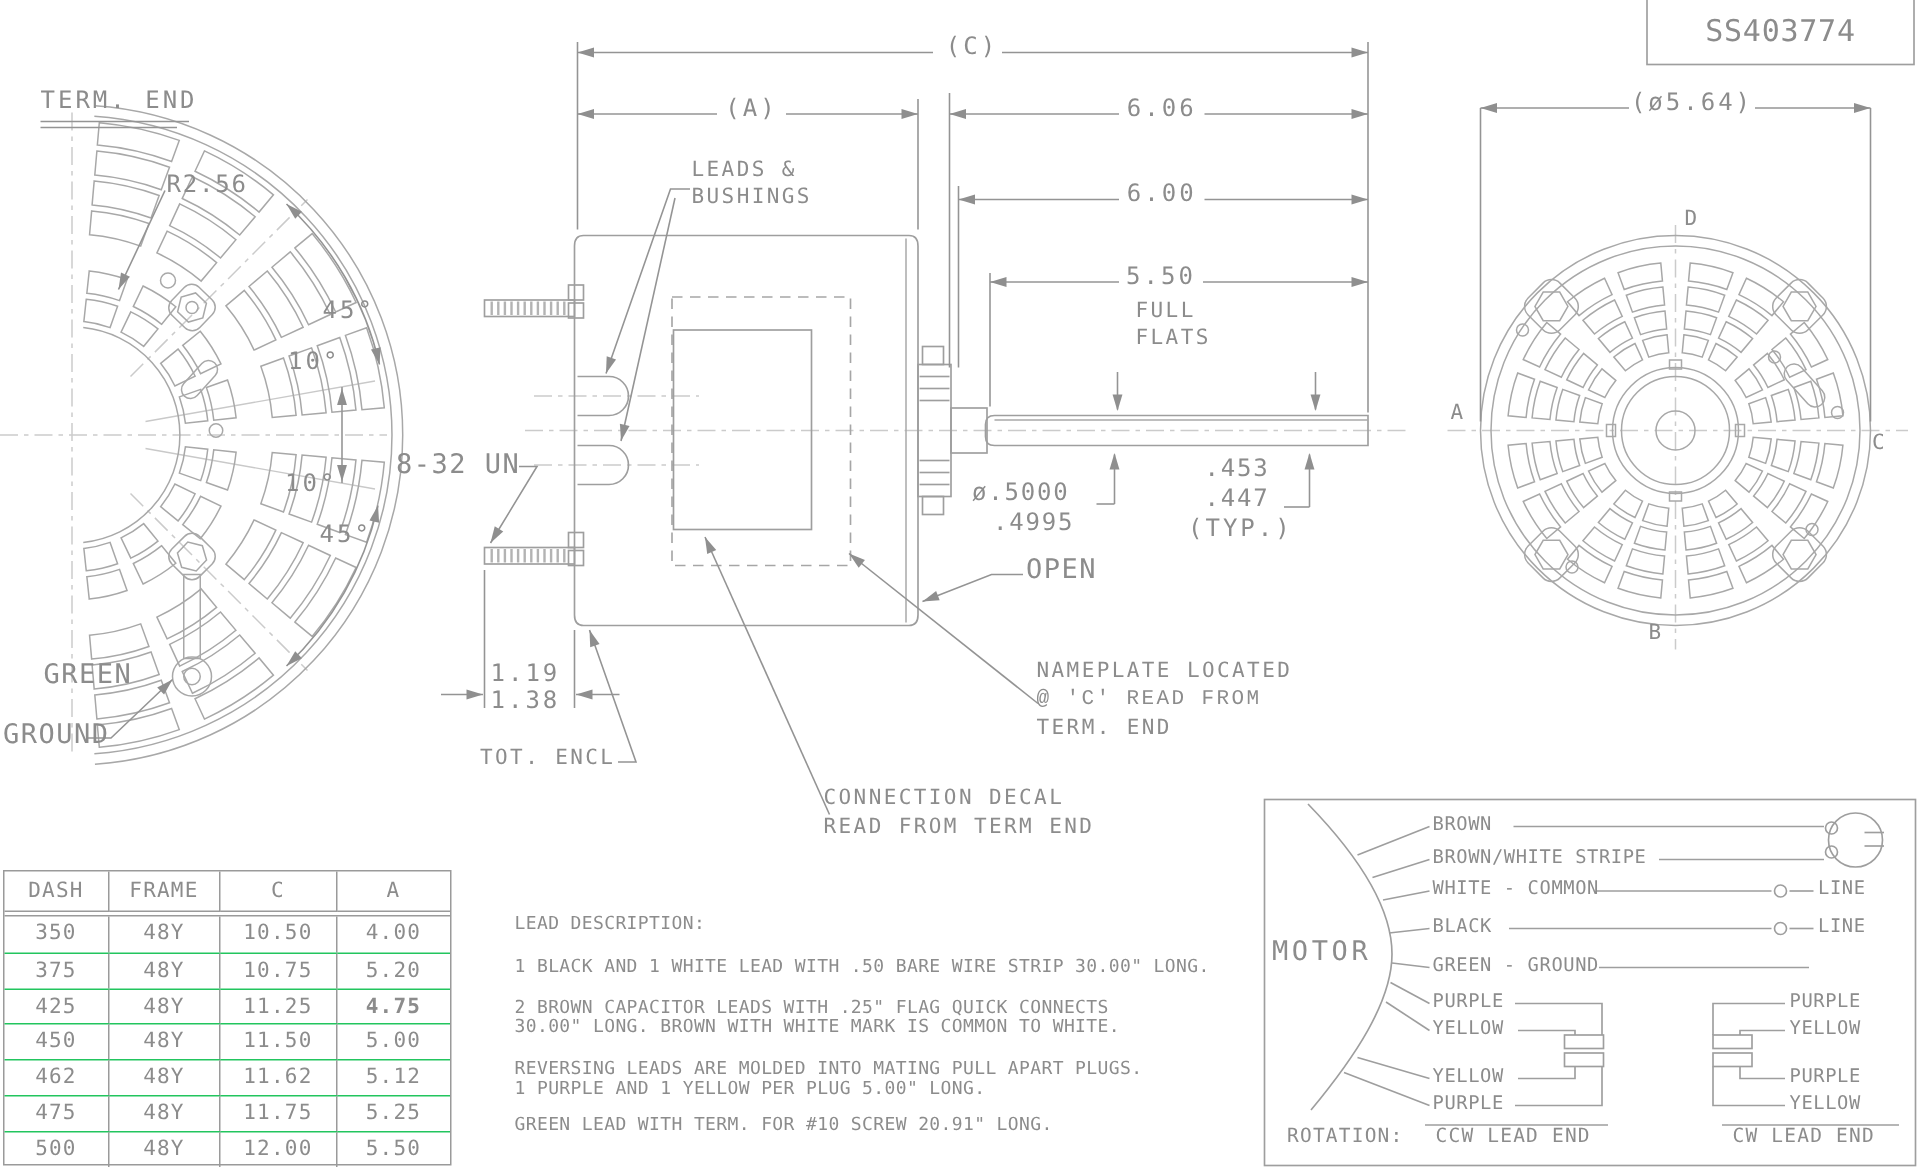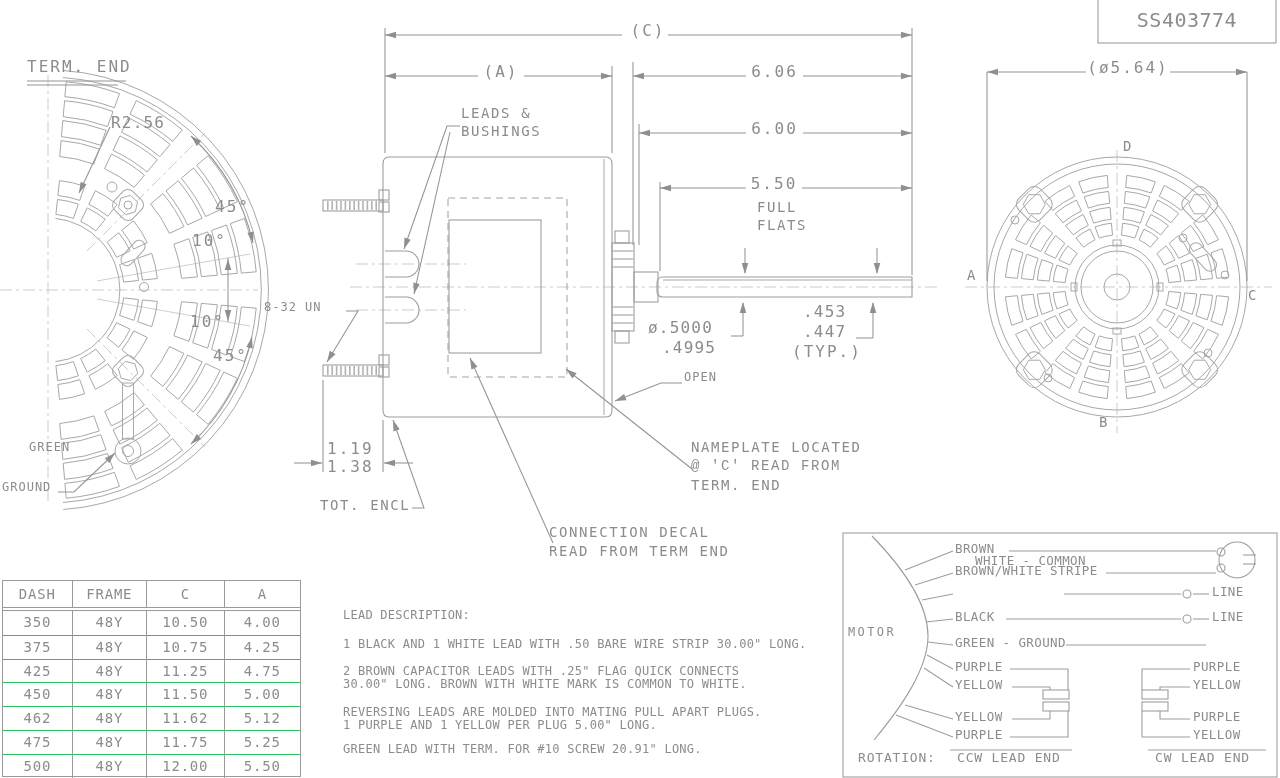--- a/index.html
+++ b/index.html
@@ -14,21 +14,21 @@
   .ray{stroke:#c9c9c9;stroke-width:0.9;}
   .thread{stroke:#b3b3b3;stroke-width:9;stroke-dasharray:1.6 2.8;}
   .dim{stroke:#949494;stroke-width:1.05;}
   .arr path{fill:#8f8f8f;stroke:none;}
   .fillstrip{stroke:none;}
   .t{position:absolute;color:#8c8c8c;white-space:pre;line-height:1.05;letter-spacing:1px;}
   .c{text-align:center;}
   .f20{font-size:20px;letter-spacing:0.5px;}
   .f17{font-size:16px;letter-spacing:1.2px;}
   .f16{font-size:16px;letter-spacing:2px;}
-  .f15{font-size:12px;letter-spacing:1px;}
+  .f15{font-size:18px;letter-spacing:1px;}
   .f14{font-size:14px;letter-spacing:1.6px;}
   .f13{font-size:13px;letter-spacing:0.8px;text-align:right;}
   .f125{font-size:12.5px;letter-spacing:0.4px;}
   
   #dimtable{position:absolute;left:2px;top:580px;width:299px;height:197px;border:1px solid #9a9a9a;box-sizing:border-box;}
   #dimtable .tr{display:flex;}
   #dimtable .cell{box-sizing:border-box;border-right:1px solid #9a9a9a;text-align:center;
                   color:#8c8c8c;font-size:14px;letter-spacing:0.8px;overflow:hidden;}
   #dimtable .cell:last-child{border-right:none;}
   #dimtable .head{height:27px;line-height:27px;border-bottom:1px solid #9a9a9a;}
@@ -445,27 +445,27 @@
         <div class="tr row">
           <div class="cell" style="width: 70px;">350</div>
           <div class="cell" style="width: 75px;">48Y</div>
           <div class="cell" style="width: 78px;">10.50</div>
           <div class="cell" style="width: 76px;">4.00</div>
         </div>
         <div class="tr row">
           <div class="cell" style="width: 70px;">375</div>
           <div class="cell" style="width: 75px;">48Y</div>
           <div class="cell" style="width: 78px;">10.75</div>
-          <div class="cell" style="width: 76px;">4.25</div>
+          <div class="cell" style="width: 76px;">5.20</div>
         </div>
         <div class="tr row">
           <div class="cell" style="width: 70px;">425</div>
           <div class="cell" style="width: 75px;">48Y</div>
           <div class="cell" style="width: 78px;">11.25</div>
-          <div class="cell" style="width: 76px;">4.75</div>
+          <div class="cell" style="width: 76px; font-weight: bold;">4.75</div>
         </div>
         <div class="tr row">
           <div class="cell" style="width: 70px;">450</div>
           <div class="cell" style="width: 75px;">48Y</div>
           <div class="cell" style="width: 78px;">11.50</div>
           <div class="cell" style="width: 76px;">5.00</div>
         </div>
         <div class="tr row">
           <div class="cell" style="width: 70px;">462</div>
           <div class="cell" style="width: 75px;">48Y</div>
@@ -495,21 +495,21 @@
 30.00" LONG. BROWN WITH WHITE MARK IS COMMON TO WHITE.</div>
         <div class="para" style="top: 706px;">REVERSING LEADS ARE MOLDED INTO MATING PULL APART PLUGS.
 1 PURPLE AND 1 YELLOW PER PLUG 5.00" LONG.</div>
         <div class="para" style="top: 743px;">GREEN LEAD WITH TERM. FOR #10 SCREW 20.91" LONG.</div>
       </div>
 </div>
 
 <div class="t f15" style="left:848px;top:626px;letter-spacing:2.4px;">MOTOR</div>
 <div class="t f125" style="left:955px;top:542px;">BROWN</div>
 <div class="t f125" style="left:955px;top:564px;">BROWN/WHITE STRIPE</div>
-<div class="t f125" style="left:955px;top:554px;margin-left:20px;">WHITE - COMMON</div>
+<div class="t f125" style="left:955px;top:585px;">WHITE - COMMON</div>
 <div class="t f125" style="left:955px;top:610px;">BLACK</div>
 <div class="t f125" style="left:955px;top:636px;">GREEN - GROUND</div>
 <div class="t f125" style="left:955px;top:660px;">PURPLE</div>
 <div class="t f125" style="left:955px;top:678px;">YELLOW</div>
 <div class="t f125" style="left:955px;top:710px;">YELLOW</div>
 <div class="t f125" style="left:955px;top:728px;">PURPLE</div>
 <div class="t f125" style="left:1212px;top:585px;">LINE</div>
 <div class="t f125" style="left:1212px;top:610px;">LINE</div>
 <div class="t f125" style="left:1193px;top:660px;">PURPLE</div>
 <div class="t f125" style="left:1193px;top:678px;">YELLOW</div>

